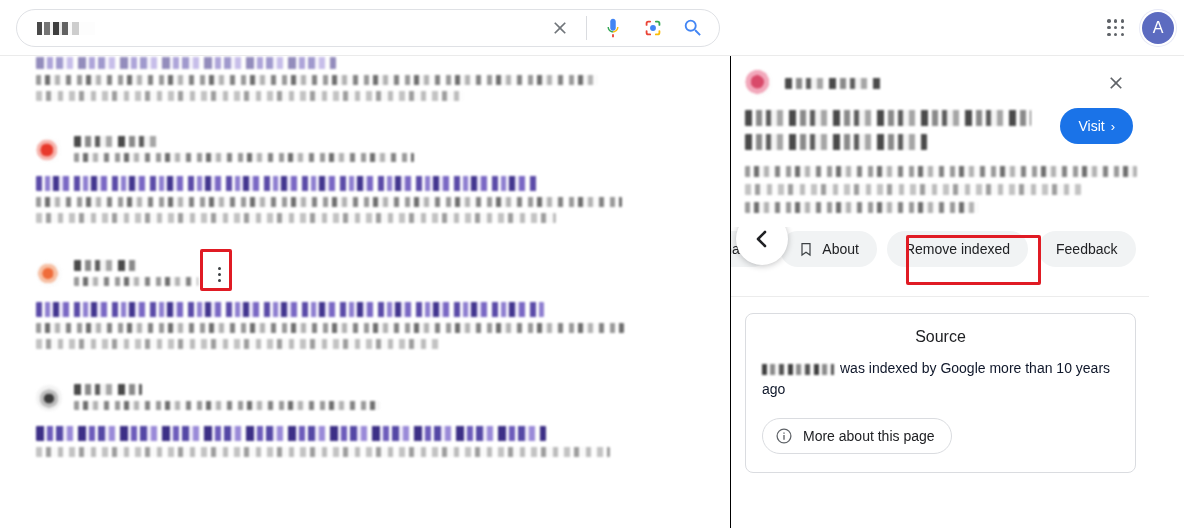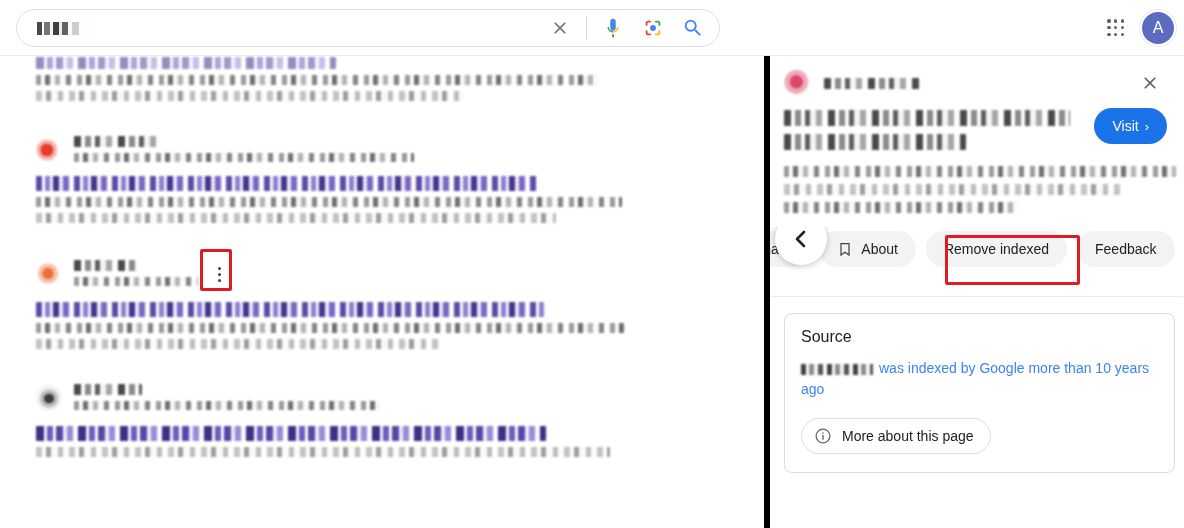--- a/index.html
+++ b/index.html
@@ -123,22 +123,22 @@
   }
   .dots { display: flex; flex-direction: column; gap: 3px; align-items: center; }
   .dots b { display: block; width: 3px; height: 3px; border-radius: 50%; background: #3c4043; }
   .hl-box {
     position: absolute; border: 3px solid #e01b24; border-radius: 2px;
     pointer-events: none;
   }
 
   
   #panel {
-    position: absolute; left: 764px; top: 56px; width: 419px; height: 472px;
-    background: #fff; border-left: 6px solid #000000; overflow: hidden;
+    position: absolute; left: 730px; top: 56px; width: 419px; height: 472px;
+    background: #fff; border-left: 1px solid #000000; overflow: hidden;
   }
   #panel-head {
     display: flex; align-items: center; gap: 12px;
     padding: 10px 16px 0 14px; height: 44px;
   }
   #panel-head .favicon { width: 28px; height: 28px; flex: 0 0 28px; margin-top: 0; }
   #panel-site { flex: 1 1 auto; }
   #panel-close {
     width: 34px; height: 34px; border-radius: 50%; border: 0; background: transparent;
     display: flex; align-items: center; justify-content: center; cursor: pointer;
@@ -187,22 +187,22 @@
   }
 
   
   #about {
     position: absolute; left: 0; top: 241px; width: 419px; padding: 16px 14px 0 14px;
   }
   #about-heading { font-size: 18px; color: #202124; font-weight: 400; margin: 0 0 18px 0; }
   #source-card {
     border: 1px solid #dadce0; border-radius: 8px; padding: 14px 16px 18px 16px;
   }
-  #source-label { font-size: 16px; color: #202124; margin: 0 0 12px 0; font-weight: 400; }
-  #source-text { font-size: 14px; color: #3b82f6; line-height: 21px; }
+  #source-label { font-size: 16px; color: #202124; margin: 0 0 12px 0; font-weight: 400; text-align: center; }
+  #source-text { font-size: 14px; color: #0f172a; line-height: 21px; }
   .inline-redact {
     display: inline-block; vertical-align: -2px;
     width: 72px; height: 11px; margin-right: 6px;
     background: repeating-linear-gradient(90deg,
       #3f3f3f 0 5px, #ffffff 5px 8px, #8b8b8b 8px 13px, #f7f7f7 13px 17px,
       #555555 17px 22px, #fdfdfd 22px 26px);
     filter: blur(1.05px);
   }
   #more-about-btn {
     margin-top: 18px; background: #fff; border: 1px solid #dadce0;

